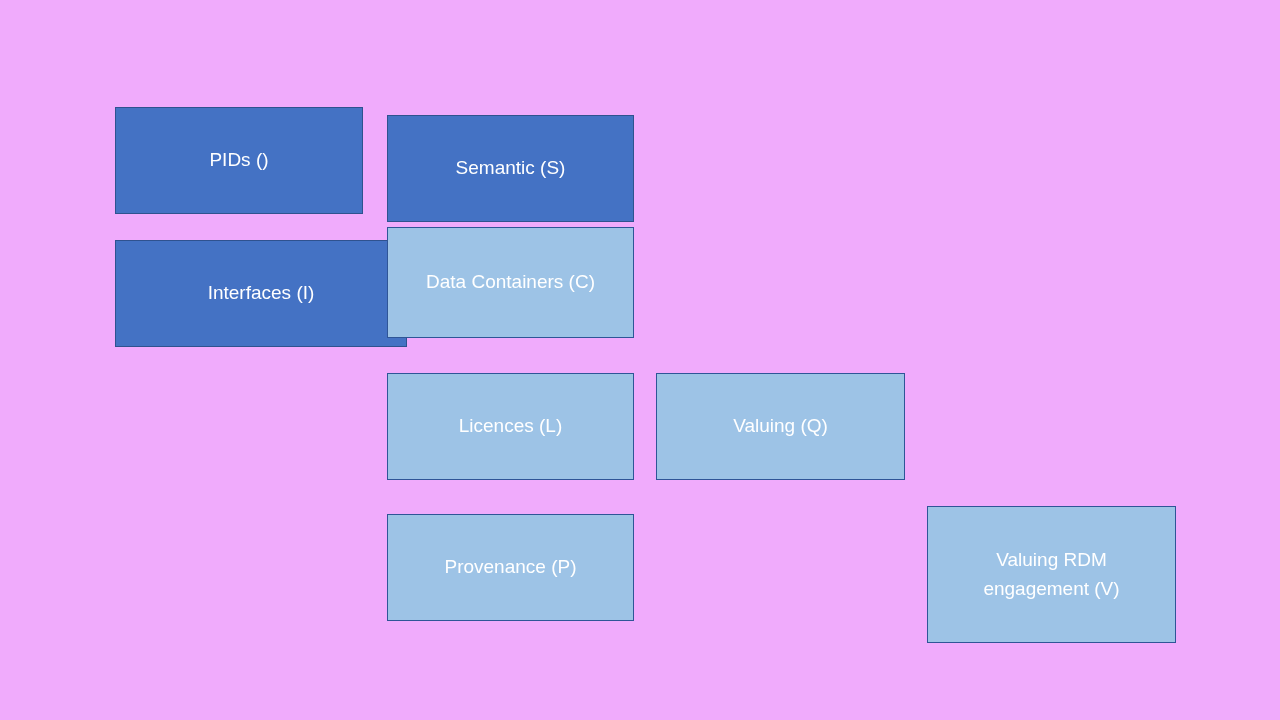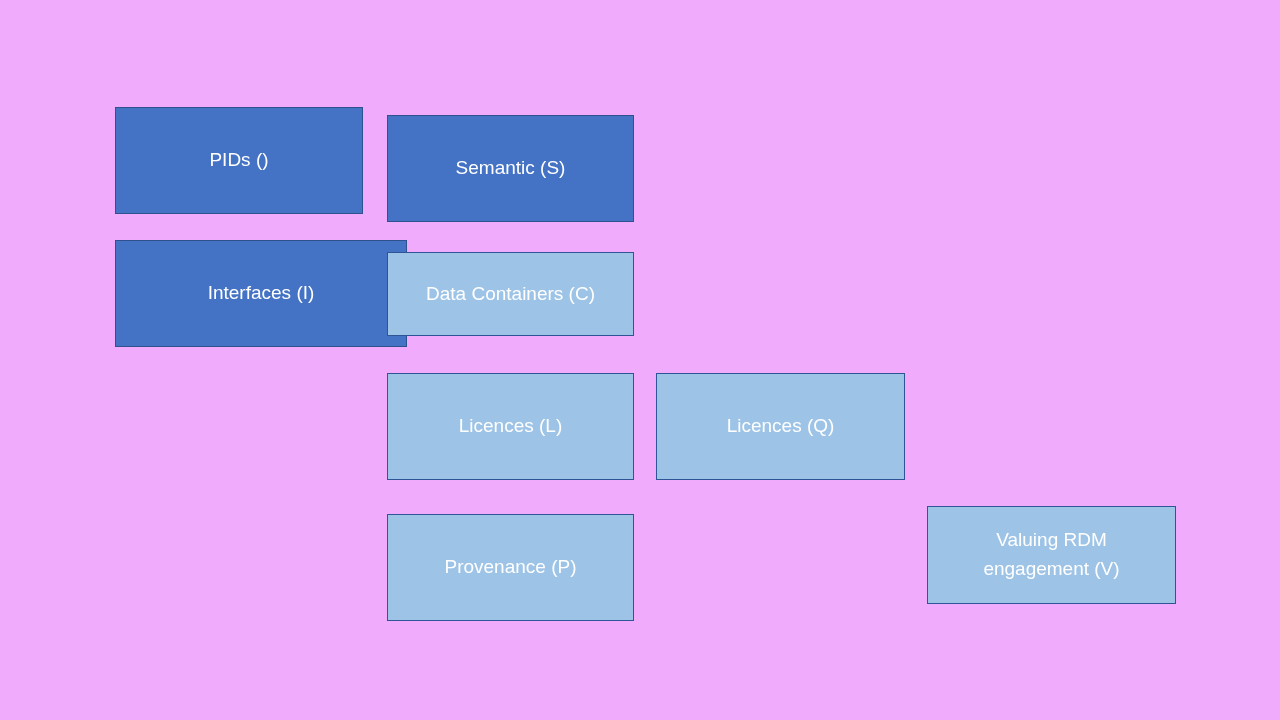--- a/index.html
+++ b/index.html
@@ -52,35 +52,35 @@
   </div>
 
   <div class="box dark" style="left:387px; top:107px; width:247px; height:107px;margin-top:8px;">
     <span class="box-label">Semantic (S)</span>
   </div>
 
   <div class="box dark" style="left:115px; top:240px; width:292px; height:107px;">
     <span class="box-label">Interfaces (I)</span>
   </div>
 
-  <div class="box light" style="left:387px; top:252px; width:247px; height:84px;">
+  <div class="box light" style="left:387px; top:227px; width:247px; height:111px;">
     <span class="box-label">Data Containers (C)</span>
   </div>
 
   <div class="box light" style="left:387px; top:373px; width:247px; height:107px;">
     <span class="box-label">Licences (L)</span>
   </div>
 
   <div class="box light" style="left:656px; top:373px; width:249px; height:107px;">
-    <span class="box-label">Licences (Q)</span>
+    <span class="box-label">Valuing (Q)</span>
   </div>
 
   <div class="box light" style="left:387px; top:506px; width:247px; height:107px;margin-top:8px;">
     <span class="box-label">Provenance (P)</span>
   </div>
 
 
-  <div class="box light" style="left:927px; top:506px; width:249px; height:98px;">
+  <div class="box light" style="left:927px; top:506px; width:249px; height:137px;">
     <span class="box-label">Valuing RDM
 engagement (V)</span>
   </div>
 
 </div>
 
 </body></html>

